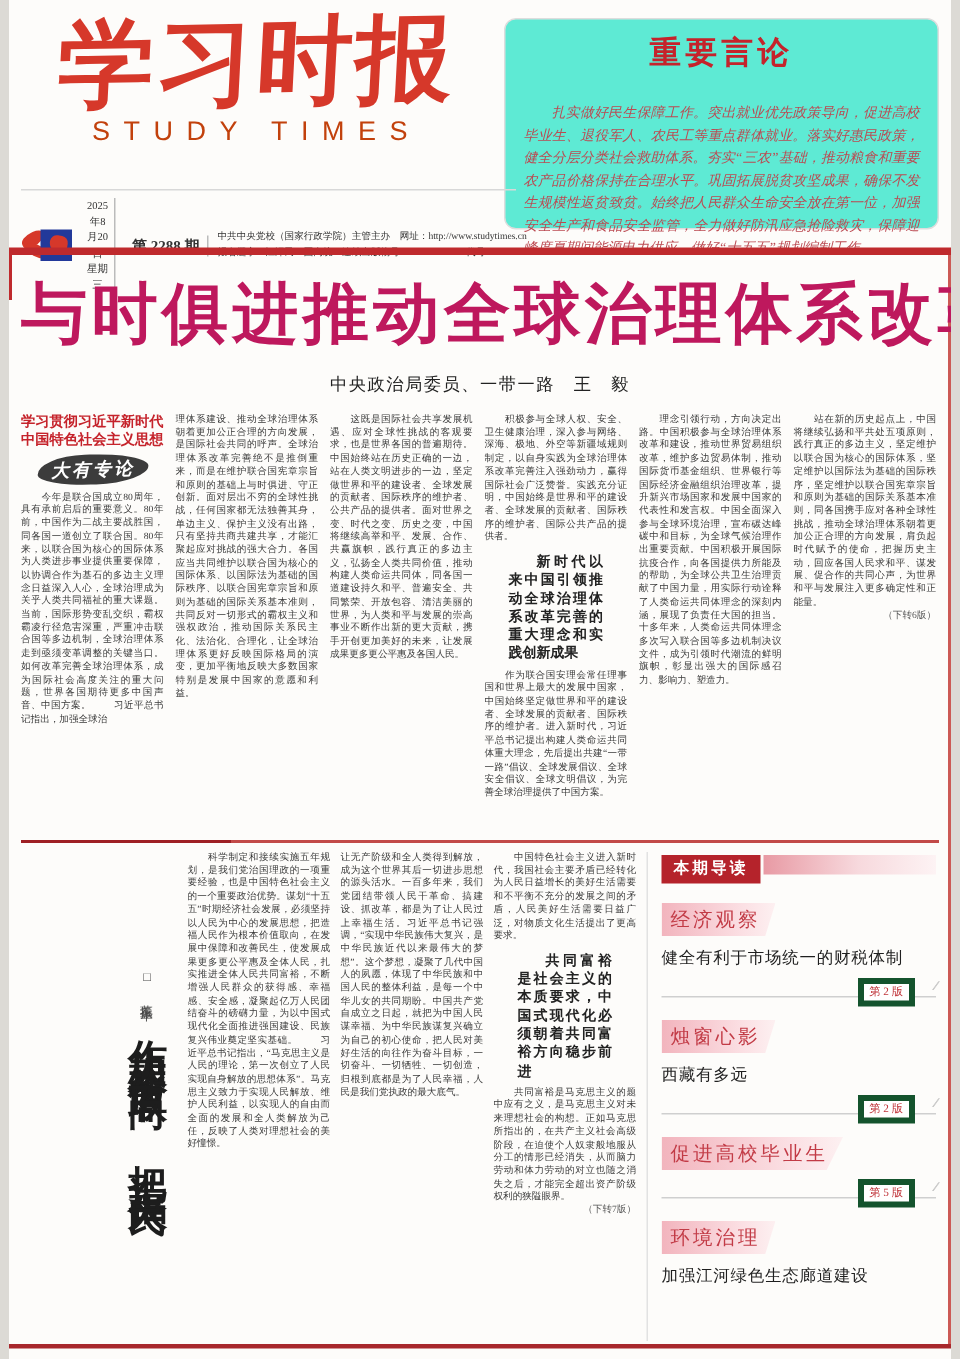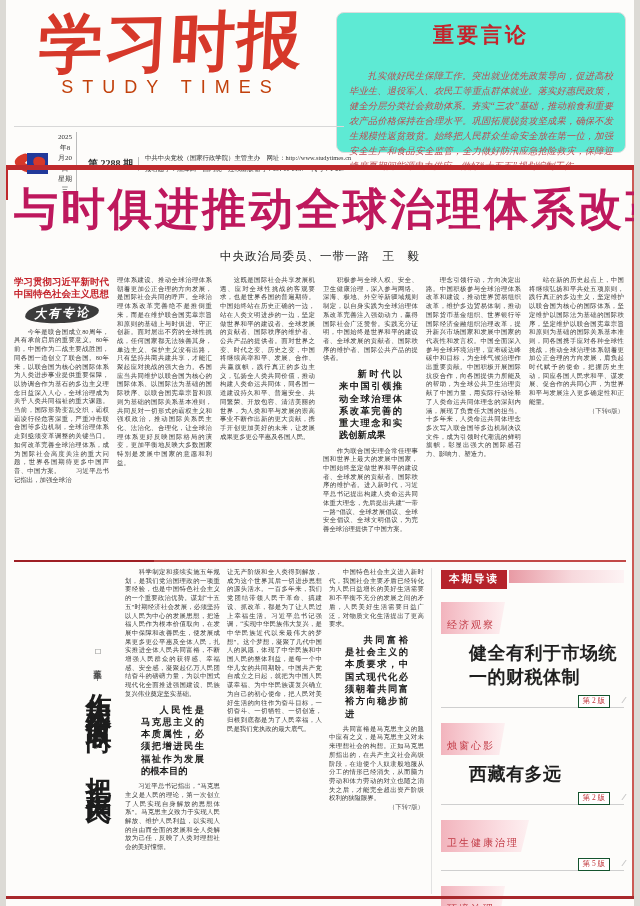--- a/index.html
+++ b/index.html
@@ -66,28 +66,28 @@
   .bcol { width:95px; flex:0 0 auto; font-size:6.4px; line-height:8.7px; text-align:justify; color:#3a3a3a; overflow:hidden; }
 
   
   .digest { width:193px; flex:0 0 auto; border-left:1px solid #e2e2e2; padding-left:9px; position:relative; }
   .digest-header { display:flex; align-items:flex-start; height:17px; margin-top:2px; }
   .digest-title { background:#b5232b; color:#fff; font-size:10.5px; font-weight:700;
       font-family:"Liberation Sans",sans-serif; letter-spacing:2px; padding:2px 8px 3px; }
   .digest-ribbon { flex:1; height:13px; margin-left:2px;
       background:linear-gradient(90deg,#e89aa4,#f7d9dd 55%,#fdf3f4); }
   .digest-item { margin-top:15px; }
-  .digest-tag { display:inline-block; min-width:64px; padding:16px 10px 2px 6px;
+  .digest-tag { display:inline-block; min-width:64px; padding:2px 10px 2px 6px;
       background:linear-gradient(90deg,#f2b4bd,#fbdfe3 70%,#fdf0f1);
       clip-path:polygon(0 0,100% 0,91% 100%,0 100%);
-      color:#c23b46; font-size:10px; letter-spacing:2px; font-family:"Liberation Sans",sans-serif; }
-  .digest-head { margin-top:7px; font-size:18px; font-weight:700; color:#1f1f1f; letter-spacing:0.5px;margin-left:28px; }
+      color:#c23b46; font-size:13px; letter-spacing:2px; font-family:"Liberation Sans",sans-serif; }
+  .digest-head { margin-top:7px; font-size:11px; font-weight:400; color:#1f1f1f; letter-spacing:0.5px; }
   .digest-pagerow { margin-top:6px; border-bottom:1px solid #cfcfcf; position:relative; height:13px; }
   .digest-page { position:absolute; right:14px; top:0; font-size:7.5px; color:#c0353b;
-      border:1px solid #14532d; padding:0 4px 1px; background:#fff; }
+      border:4px solid #14532d; padding:0 4px 1px; background:#fff; }
   .digest-slash { position:absolute; right:0; top:0; color:#b9b9b9; font-size:9px; letter-spacing:-1px; }
 
   .bottombar { position:absolute; left:0; top:896px; width:628px; height:3px; background:#a8282c; }
 </style>
 </head>
 <body>
 
 <div class="page">
 
   <div class="header">
@@ -164,21 +164,20 @@
 
   <div class="bottom">
     <div class="v-head">
       <span class="v-author">□ 董振华</span>
       <span class="v-line1">作为根本价值取向</span>
       <span class="v-line2">把造福人民</span>
     </div>
 
     <div class="bcol">
       <span>　　科学制定和接续实施五年规划，是我们党治国理政的一项重要经验，也是中国特色社会主义的一个重要政治优势。谋划“十五五”时期经济社会发展，必须坚持以人民为中心的发展思想，把造福人民作为根本价值取向，在发展中保障和改善民生，使发展成果更多更公平惠及全体人民，扎实推进全体人民共同富裕，不断增强人民群众的获得感、幸福感、安全感，凝聚起亿万人民团结奋斗的磅礴力量，为以中国式现代化全面推进强国建设、民族复兴伟业奠定坚实基础。</span>
-      <div class="col-subhead">人民性是马克思主义的本质属性，必须把增进民生福祉作为发展的根本目的</div>
       <span>　　习近平总书记指出，“马克思主义是人民的理论，第一次创立了人民实现自身解放的思想体系”。马克思主义致力于实现人民解放、维护人民利益，以实现人的自由而全面的发展和全人类解放为己任，反映了人类对理想社会的美好憧憬。</span>
     </div>
     <div class="bcol">
       <span>让无产阶级和全人类得到解放，成为这个世界其后一切进步思想的源头活水。一百多年来，我们党团结带领人民干革命、搞建设、抓改革，都是为了让人民过上幸福生活。习近平总书记强调，“实现中华民族伟大复兴，是中华民族近代以来最伟大的梦想”。这个梦想，凝聚了几代中国人的夙愿，体现了中华民族和中国人民的整体利益，是每一个中华儿女的共同期盼。中国共产党自成立之日起，就把为中国人民谋幸福、为中华民族谋复兴确立为自己的初心使命，把人民对美好生活的向往作为奋斗目标，一切奋斗、一切牺牲、一切创造，归根到底都是为了人民幸福，人民是我们党执政的最大底气。</span>
     </div>
     <div class="bcol">
       <span>　　中国特色社会主义进入新时代，我国社会主要矛盾已经转化为人民日益增长的美好生活需要和不平衡不充分的发展之间的矛盾，人民美好生活需要日益广泛，对物质文化生活提出了更高要求。</span>
       <div class="col-subhead">共同富裕是社会主义的本质要求，中国式现代化必须朝着共同富裕方向稳步前进</div>
       <span>　　共同富裕是马克思主义的题中应有之义，是马克思主义对未来理想社会的构想。正如马克思所指出的，在共产主义社会高级阶段，在迫使个人奴隶般地服从分工的情形已经消失，从而脑力劳动和体力劳动的对立也随之消失之后，才能完全超出资产阶级权利的狭隘眼界。</span>
       <div class="jump">（下转7版）</div>
@@ -202,21 +201,21 @@
       <div class="digest-item">
         <span class="digest-tag">烛窗心影</span>
         <div class="digest-head">西藏有多远</div>
         <div class="digest-pagerow">
           <span class="digest-page">第 2 版</span>
           <span class="digest-slash">∕∕</span>
         </div>
       </div>
 
       <div class="digest-item">
-        <span class="digest-tag">卫生健康治理</span>
+        <span class="digest-tag">促进高校毕业生</span>
         <div class="digest-pagerow">
           <span class="digest-page">第 5 版</span>
           <span class="digest-slash">∕∕</span>
         </div>
       </div>
 
       <div class="digest-item">
         <span class="digest-tag">环境治理</span>
         <div class="digest-head">加强江河绿色生态廊道建设</div>
         

